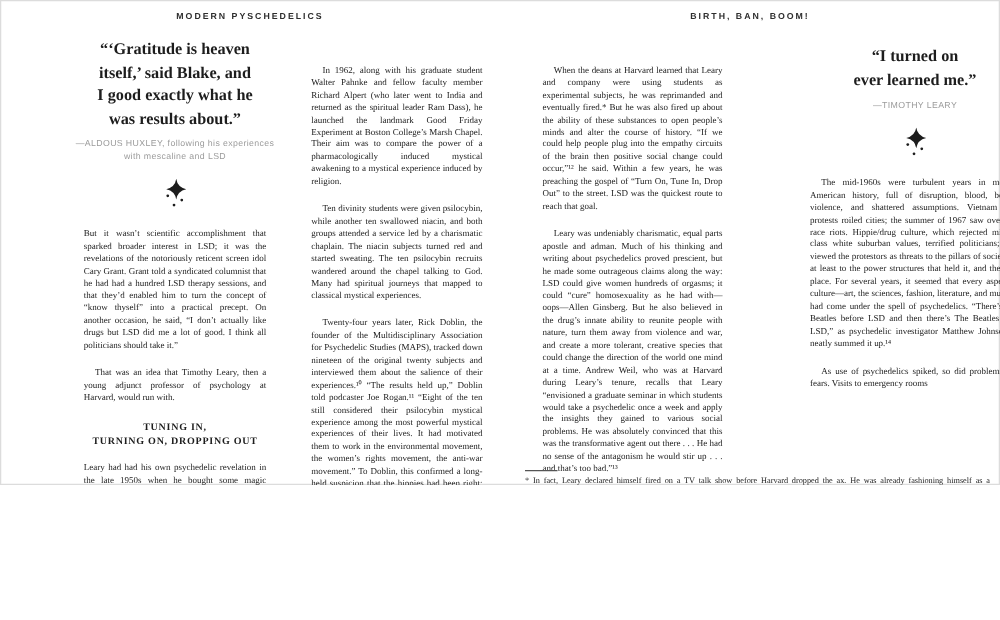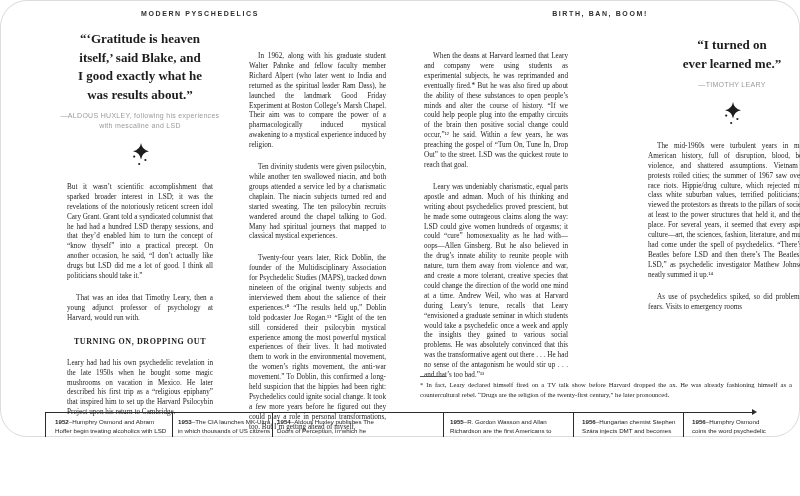--- a/index.html
+++ b/index.html
@@ -1,31 +1,31 @@
 <!DOCTYPE html>
 <html><head>
 <meta charset="utf-8">
 <style>
   html,body { margin:0; padding:0; background:#fff; }
   .spread {
-    position:relative; width:800px; height:437px; background:#ffffff;
+    position:relative; width:800px; height:388px; background:#ffffff;
     box-shadow: inset 0 0 0 1px #dcdcdc;
-    font-family:"Liberation Serif", serif; color:#1d1d1d; overflow:hidden;border-radius:27px;
+    font-family:"Liberation Serif", serif; color:#1d1d1d; overflow:hidden;
   }
   .page-header {
     position:absolute; top:10px; font-family:"Liberation Sans", sans-serif;
     font-size:7px; font-weight:bold; letter-spacing:1.6px; color:#2e2e2e; text-align:center;
   }
   .page-header.left { left:0; width:400px; }
   .page-header.right { left:400px; width:400px; }
 
   .col { position:absolute; font-size:7.2px; line-height:9.9px; text-align:justify; }
   .lp-col1 { left:55px;  top:30px; width:170px; }
   .lp-col2 { left:237px; top:40px; width:161px; }
-  .rp-col1 { left:412px; top:40px; width:168px; }
+  .rp-col1 { left:422px; top:40px; width:168px; }
   .rp-col2 { left:636px; top:36px; width:192px; }
 
   .pullquote { font-size:13px; line-height:18.5px; font-weight:bold; text-align:center; }
   .attribution {
     font-family:"Liberation Sans", sans-serif; font-size:7px; line-height:10px;
     color:#9b9b9b; text-align:center; margin-top:7px; letter-spacing:0.3px;
   }
   .ornament { text-align:center; margin:12px 0 10px; }
   .ornament svg { display:inline-block; }
 
@@ -84,20 +84,21 @@
       <svg width="20" height="24" viewBox="0 0 20 24" fill="#1d1d1d" xmlns="http://www.w3.org/2000/svg">
         <path d="M11 0 Q12 6.8 19 8.3 Q12 9.8 11 16.5 Q10 9.8 3 8.3 Q10 6.8 11 0 Z"></path>
         <circle cx="4.2" cy="13.6" r="1.1"></circle>
         <circle cx="9.2" cy="21" r="1.1"></circle>
         <circle cx="15.4" cy="17" r="1.1"></circle>
       </svg>
     </div>
     <p>But it wasn’t scientific accomplishment that sparked broader interest in LSD; it was the revelations of the notoriously reticent screen idol Cary Grant. Grant told a syndicated columnist that he had had a hundred LSD therapy sessions, and that they’d enabled him to turn the concept of “know thyself” into a practical precept. On another occasion, he said, “I don’t actually like drugs but LSD did me a lot of good. I think all politicians should take it.”</p>
     <p class="indent">That was an idea that Timothy Leary, then a young adjunct professor of psychology at Harvard, would run with.</p>
     <h3 class="section-heading">
+      <span>TUNING IN,</span>
       <span>TURNING ON, DROPPING OUT</span>
     </h3>
     <p>Leary had had his own psychedelic revelation in the late 1950s when he bought some magic mushrooms on vacation in Mexico. He later described his first trip as a “religious epiphany” that inspired him to set up the Harvard Psilocybin Project upon his return to Cambridge.</p>
   </div>
 
   <div class="col lp-col2">
     <p class="indent">In 1962, along with his graduate student Walter Pahnke and fellow faculty member Richard Alpert (who later went to India and returned as the spiritual leader Ram Dass), he launched the landmark Good Friday Experiment at Boston College’s Marsh Chapel. Their aim was to compare the power of a pharmacologically induced mystical awakening to a mystical experience induced by religion.</p>
     <p class="indent">Ten divinity students were given psilocybin, while another ten swallowed niacin, and both groups attended a service led by a charismatic chaplain. The niacin subjects turned red and started sweating. The ten psilocybin recruits wandered around the chapel talking to God. Many had spiritual journeys that mapped to classical mystical experiences.</p>
     <p class="indent">Twenty-four years later, Rick Doblin, the founder of the Multidisciplinary Association for Psychedelic Studies (MAPS), tracked down nineteen of the original twenty subjects and interviewed them about the salience of their experiences.¹⁰ “The results held up,” Doblin told podcaster Joe Rogan.¹¹ “Eight of the ten still considered their psilocybin mystical experience among the most powerful mystical experiences of their lives. It had motivated them to work in the environmental movement, the women’s rights movement, the anti-war movement.” To Doblin, this confirmed a long-held suspicion that the hippies had been right: Psychedelics could ignite social change. It took a few more years before he figured out they could play a role in personal transformations, too. But I’m getting ahead of myself.</p>
   </div>

